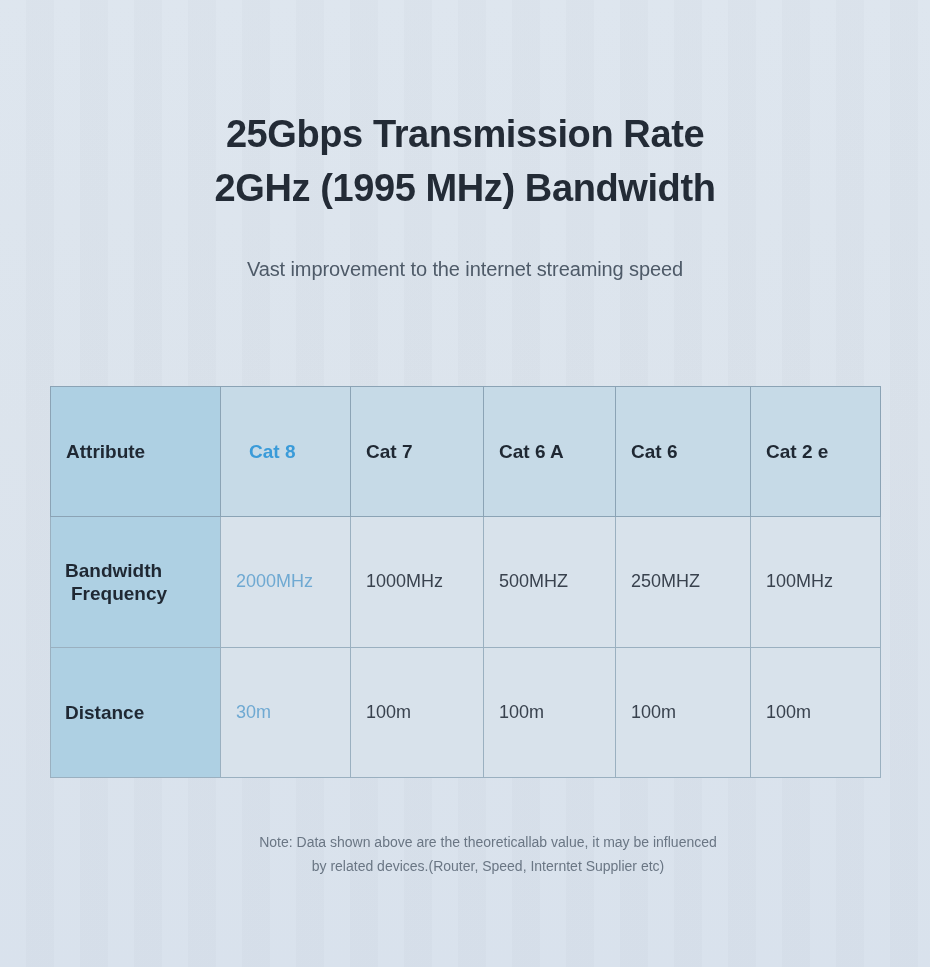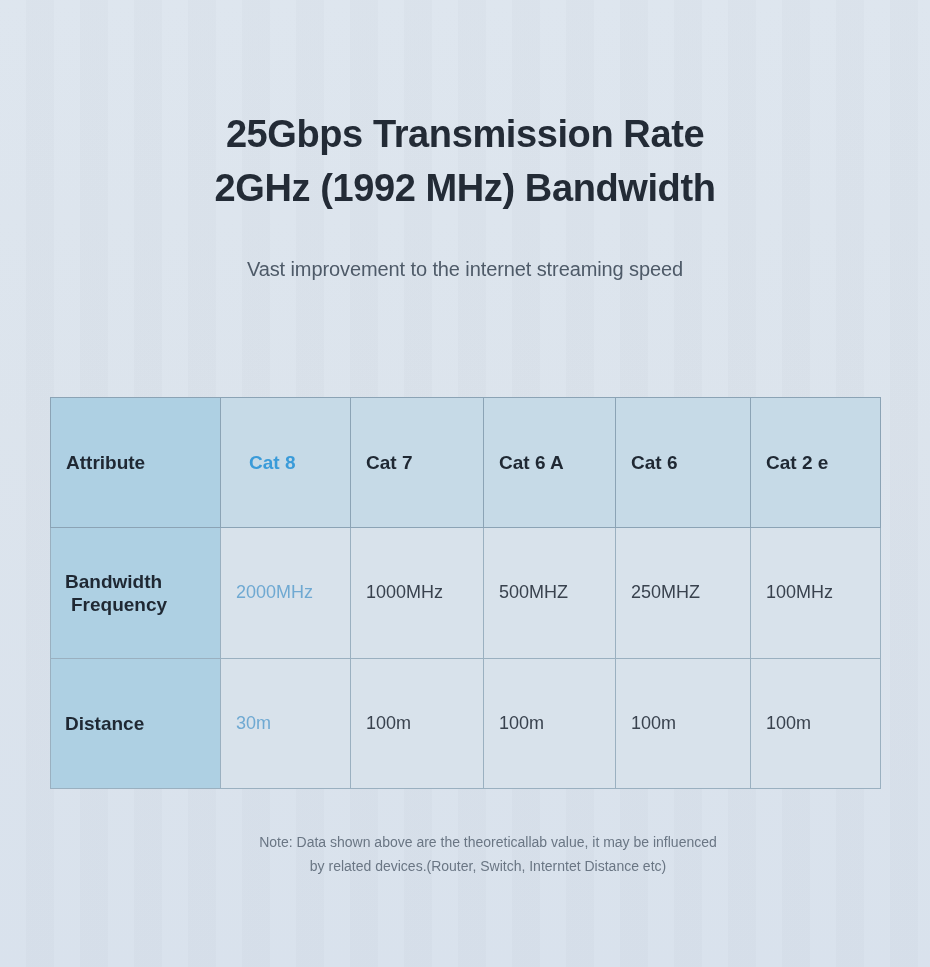--- a/index.html
+++ b/index.html
@@ -55,21 +55,21 @@
     font-size: 20px;
     color: #4e5a68;
     letter-spacing: -0.1px;
     white-space: nowrap;
   }
 
   
   .table-wrap {
     position: absolute;
     left: 50px;
-    top: 397px;
+    top: 386px;
     width: 830px;
     height: 392px;
   }
   table.spec {
     border-collapse: collapse;
     width: 830px;
     height: 392px;
     table-layout: fixed;
   }
   table.spec td {
@@ -141,21 +141,21 @@
   }
   .note span { display: block; margin-left: 46px; }
 </style>
 </head>
 <body>
 
 <div class="page">
 
   <div class="heading-block">
     <div class="title-line">25Gbps Transmission Rate</div>
-    <div class="title-line">2GHz (1992 MHz) Bandwidth</div>
+    <div class="title-line">2GHz (1995 MHz) Bandwidth</div>
   </div>
 
   <div class="subtitle">Vast improvement to the internet streaming speed</div>
 
   <div class="table-wrap">
     <table class="spec">
       <colgroup>
         <col class="c0">
           <col class="c1">
           <col class="c2">
@@ -195,16 +195,16 @@
           <td>100m</td>
           <td>100m</td>
           <td>100m</td>
         </tr>
       </tbody>
     </table>
   </div>
 
   <div class="note">
     <span>Note: Data shown above are the theoreticallab value, it may be influenced</span>
-    <span>by related devices.(Router, Switch, Interntet Distance etc)</span>
+    <span>by related devices.(Router, Speed, Interntet Supplier etc)</span>
   </div>
 
 </div>
 
 </body></html>

